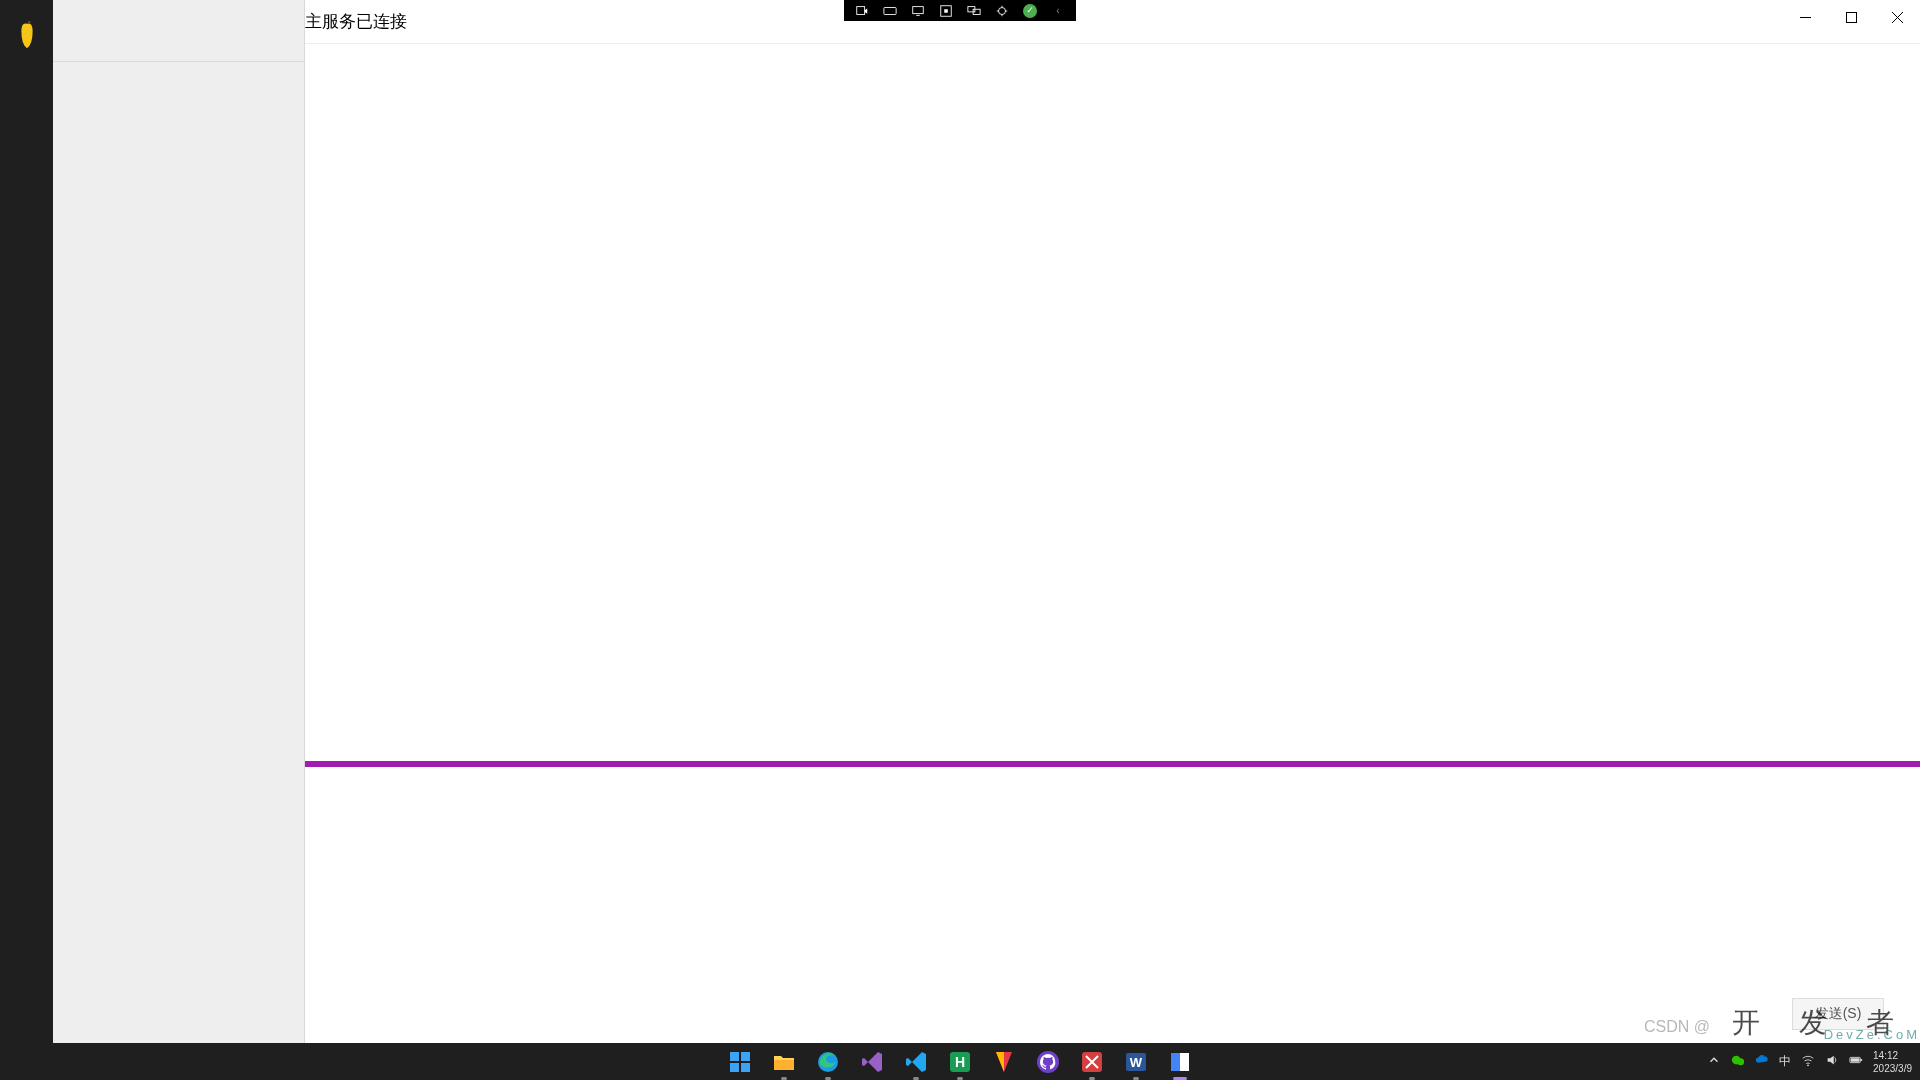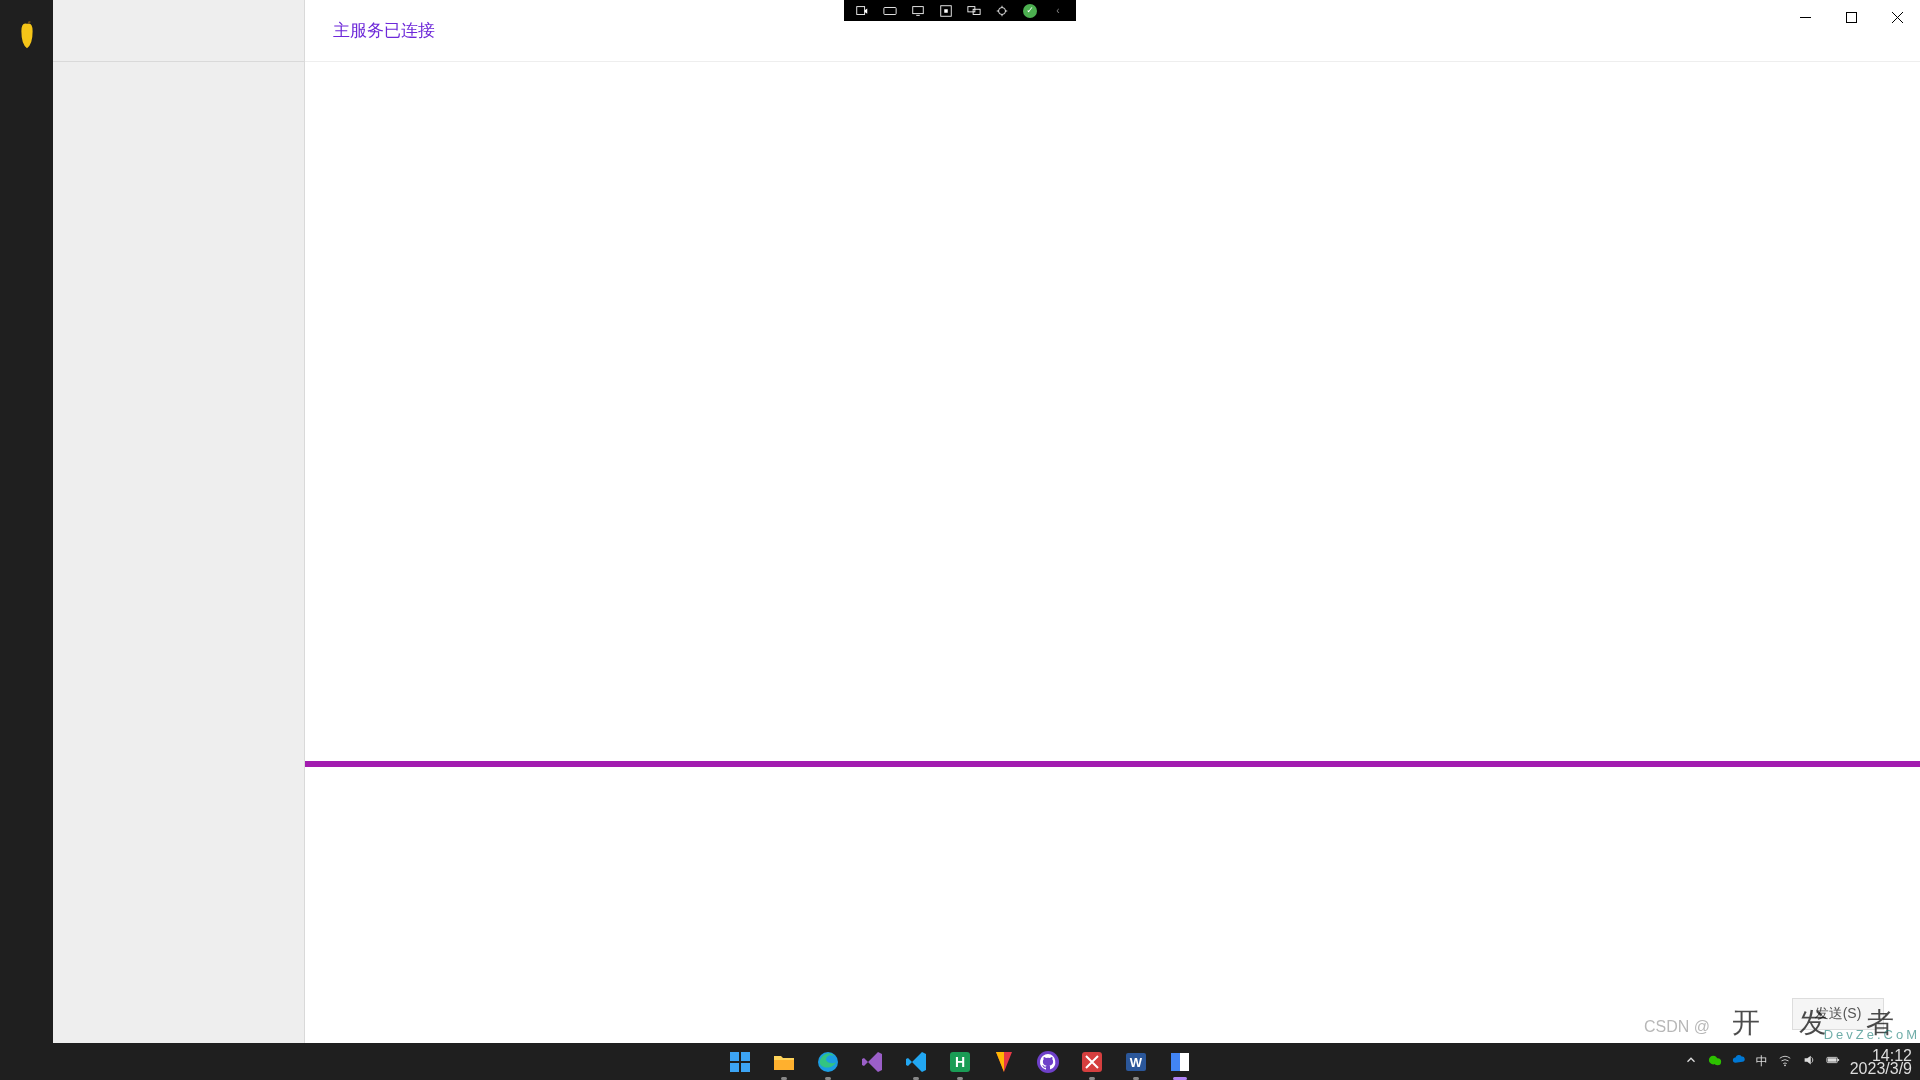--- a/index.html
+++ b/index.html
@@ -12,21 +12,21 @@
 .side-rail { position: absolute; left: 0; top: 0; width: 53px; height: 1043px; background: #1f1f1f; display: flex; flex-direction: column; align-items: center; }
 .avatar { width: 30px; height: 30px; border-radius: 50%; margin-top: 20px; }
 .avatar svg { width: 30px; height: 30px; }
 
 
 .list-col { position: absolute; left: 53px; top: 0; width: 252px; height: 1043px; background: #eee; border-right: 1px solid #d9d9d9; }
 .list-header { height: 62px; border-bottom: 1px solid #d9d9d9; }
 
 
 .chat-area { position: absolute; left: 305px; top: 0; right: 0; height: 761px; }
-.chat-header { height: 62px; border-bottom: 1px solid #eee; display: flex; align-items: center; padding-left: 28px; font-size: 17px; color: #6d28d9; }
+.chat-header { height: 44px; border-bottom: 1px solid #eee; display: flex; align-items: center; font-size: 17px; color: #000000; }
 
 
 .top-tool-strip { position: absolute; top: 0; left: 50%; transform: translateX(-50%); height: 21px; background: #000; display: flex; align-items: center; padding: 0 4px; }
 .top-tool-strip .tbtn { width: 28px; height: 21px; display: flex; align-items: center; justify-content: center; color: #fff; }
 .top-tool-strip .tbtn svg { width: 14px; height: 14px; }
 .top-tool-strip .ok-dot { width: 14px; height: 14px; border-radius: 50%; background: #4caf50; display: flex; align-items: center; justify-content: center; color: #fff; font-size: 9px; line-height: 1; }
 .top-tool-strip .chev { color: #888; font-size: 10px; }
 
 
 .win-controls { position: absolute; top: 0; right: 0; height: 34px; display: flex; }
@@ -39,21 +39,21 @@
 
 
 .taskbar { position: absolute; left: 0; bottom: 0; width: 1920px; height: 37px; background: #1f1f1f; }
 .task-center { position: absolute; left: 50%; transform: translateX(-50%); bottom: 0; height: 37px; display: flex; align-items: center; gap: 8px; }
 .task-btn { width: 36px; height: 36px; display: flex; align-items: center; justify-content: center; border-radius: 4px; }
 .task-btn svg { width: 24px; height: 24px; }
 .active-ind { position: absolute; bottom: 0; left: 50%; transform: translateX(-50%); width: 6px; height: 3px; border-radius: 2px; background: #888; }
 .task-btn.active .active-ind { width: 14px; background: #b084f5; }
 
 .tray { position: absolute; right: 8px; bottom: 0; height: 37px; display: flex; align-items: center; gap: 10px; color: #ddd; font-size: 12px; }
-.tray .clock { text-align: right; line-height: 13px; font-size: 16px; }
+.tray .clock { line-height: 13px; font-size: 10px; }
 .tray svg { width: 14px; height: 14px; }
 
 
 .watermark { position: absolute; right: 10px; bottom: 38px; color: #000000; font-size: 28px; letter-spacing: 16px; font-weight: 400; opacity: 0.7; pointer-events: none; font-family: "SimSun", serif; }
 .watermark-small { position: absolute; right: 0; bottom: 38px; color: #0f766e; font-size: 13px; letter-spacing: 3px; opacity: 0.6; pointer-events: none; }
 .csdn-wm { position: absolute; right: 210px; bottom: 44px; color: #888; font-size: 16px; opacity: 0.6; }
 </style>
 </head>
 <body>
 

